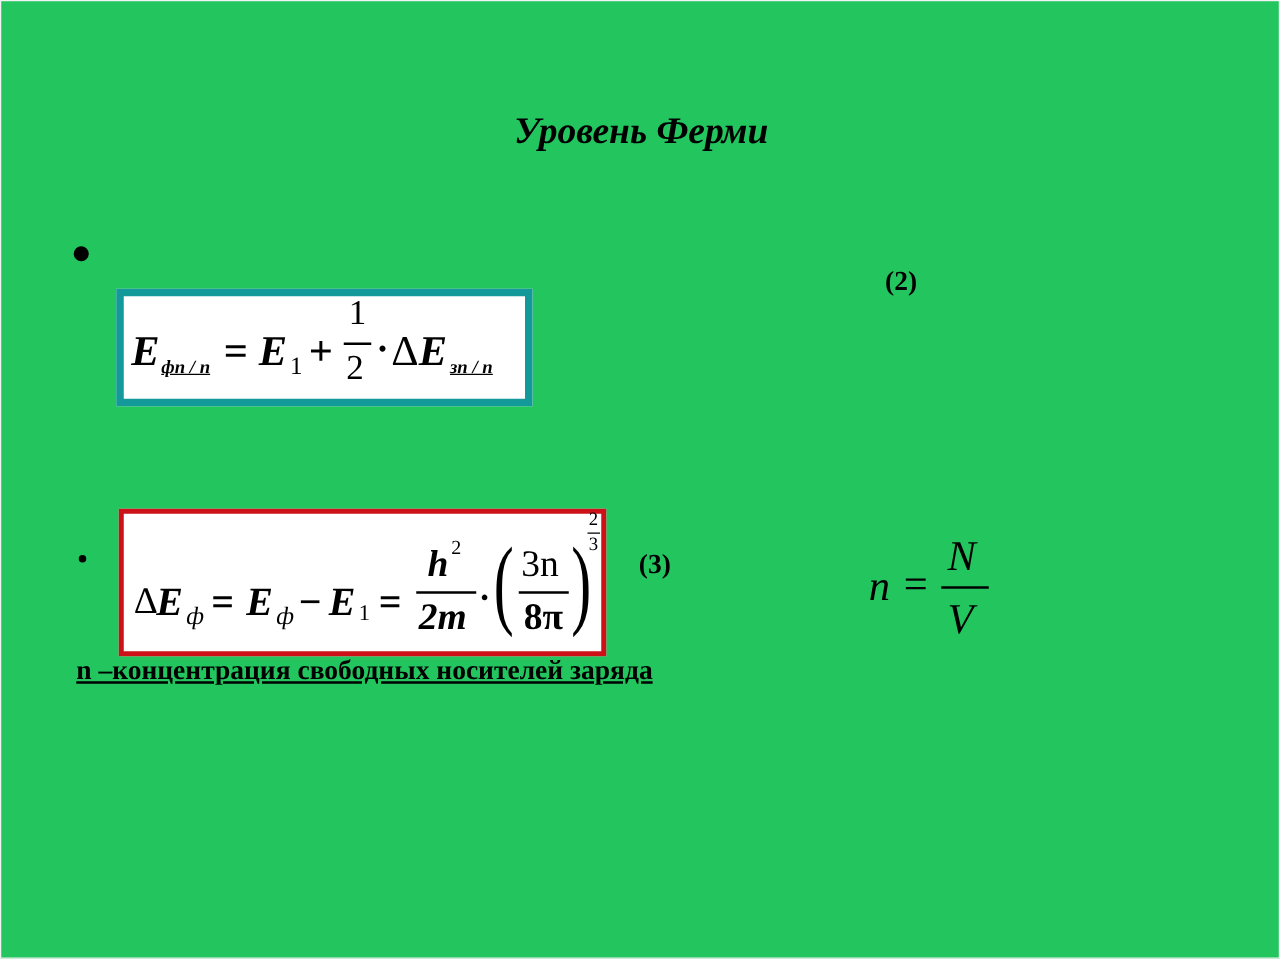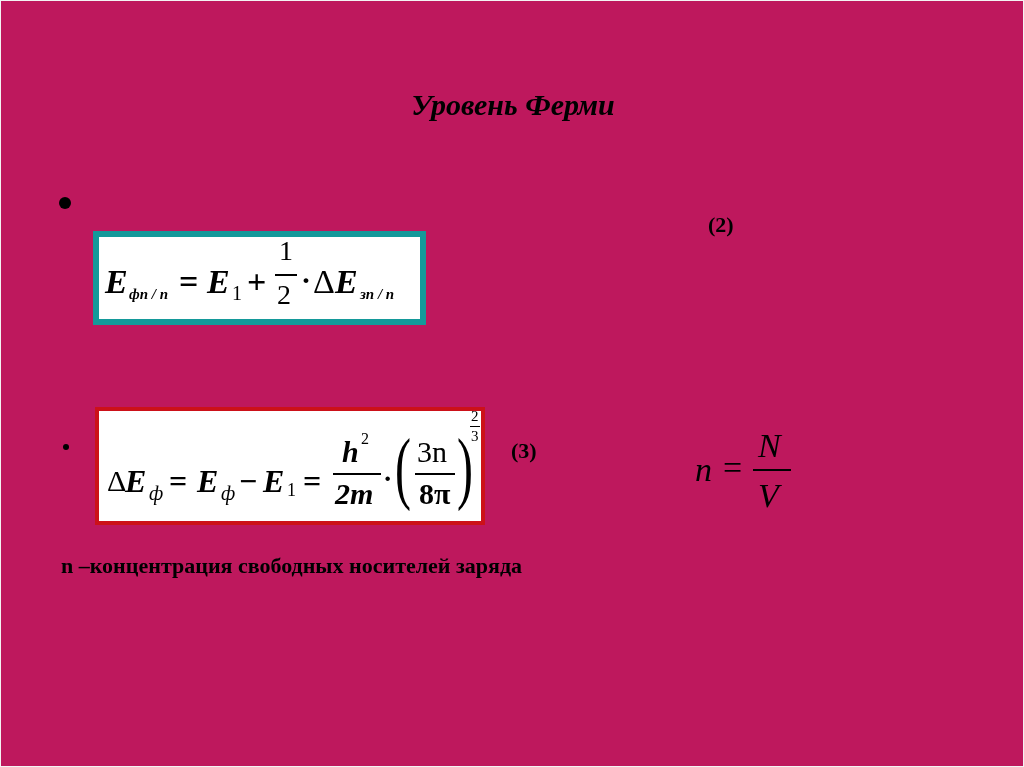--- a/index.html
+++ b/index.html
@@ -5,21 +5,21 @@
     * { margin: 0; padding: 0; box-sizing: border-box; }
     html, body {
       width: 1024px; height: 767px; overflow: hidden;
       background: #ffffff;
       font-family: "Liberation Serif", "DejaVu Serif", serif;
       color: #000;
     }
     .slide {
       position: absolute; left: 0; top: 0;
       width: 1024px; height: 767px;
-      background: #be185d;
+      background: #22c55e;
       border: 1px solid #f3f3f3;
     }
     .title {
       position: absolute; left: 0; width: 1024px; top: 86px;
       text-align: center;
       font-size: 30px; font-weight: bold; font-style: italic;
       line-height: 36px;
     }
     .bullet-big {
       position: absolute; left: 58px; top: 196px;
@@ -43,25 +43,26 @@
     }
     .box-red {
       left: 94px; top: 406px; width: 390px; height: 118px;
       border: 4px solid #cc1119;
     }
     .m { position: absolute; white-space: nowrap; line-height: 1; }
     .bi { font-weight: bold; font-style: italic; }
     .b { font-weight: bold; }
     .it { font-style: italic; }
     .frac-line { position: absolute; height: 2px; background: #000; }
-    .sub { font-size: 17px; }
+    .sub { font-size: 17px; text-decoration: underline; }
     .desc {
-      position: absolute; left: 60px; top: 552px;
+      position: absolute; left: 60px; top: 522px;
       font-size: 22px; font-weight: bold; line-height: 26px;
       white-space: nowrap;
+      text-decoration: underline;
     }
     .paren { position: absolute; font-size: 80px; line-height: 1; font-weight: normal; transform: scaleX(0.6); transform-origin: left top; }
   </style>
 </head>
 <body>
 
 <div class="slide">
 
   <div class="title">Уровень Ферми</div>
 

